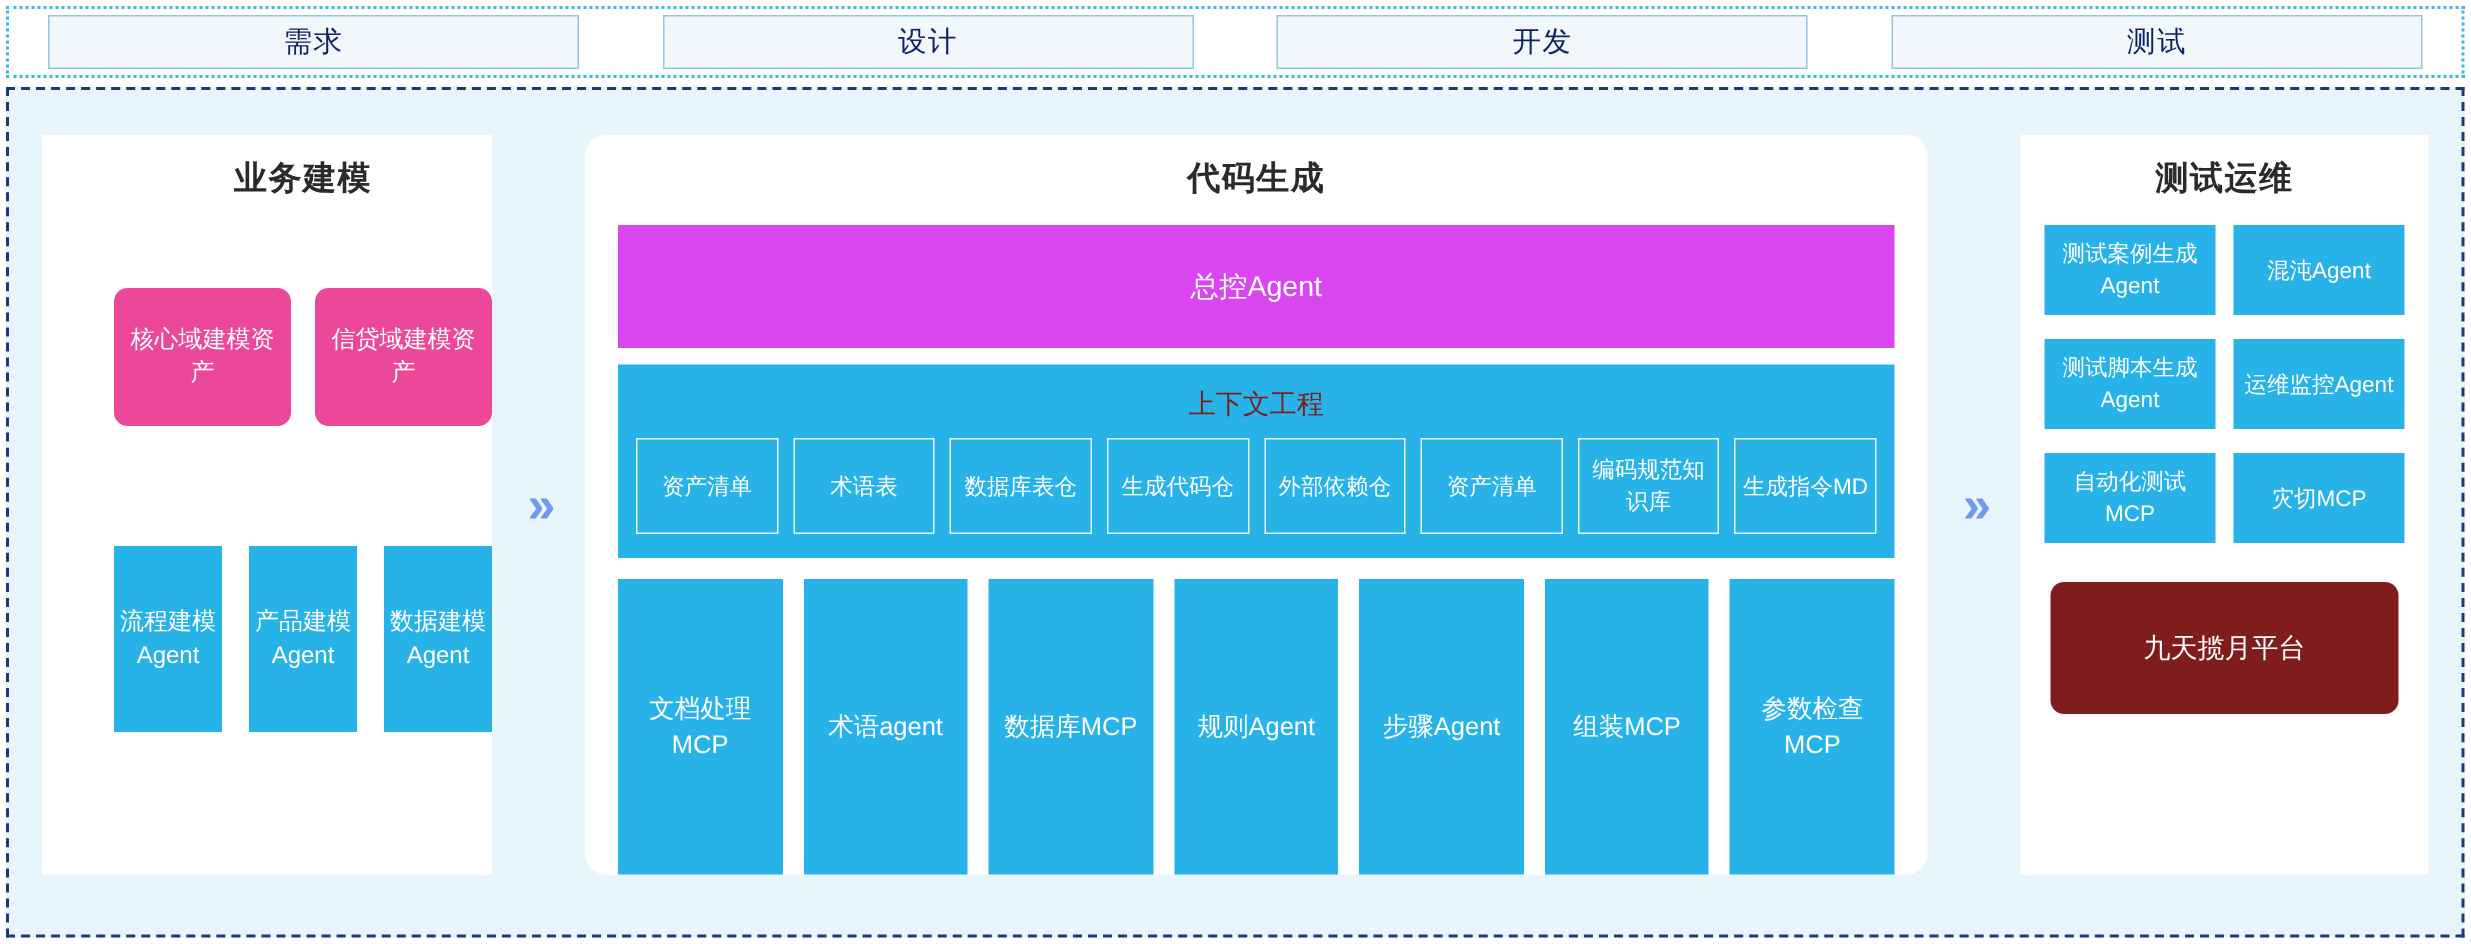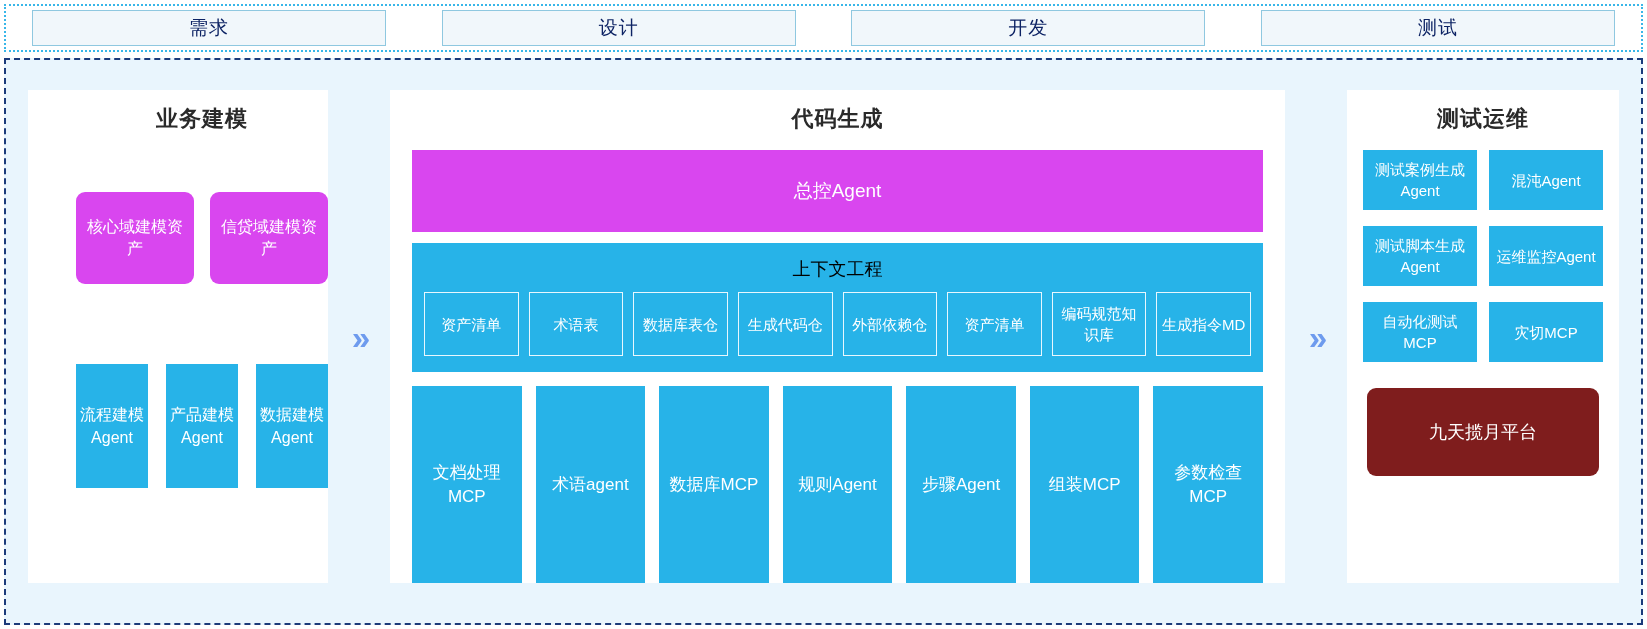--- a/index.html
+++ b/index.html
@@ -95,21 +95,21 @@
   }
   .left-row-assets {
     display: flex;
     justify-content: center;
     gap: 16px;
     margin-top: 58px;
   }
   .asset-card {
     width: 118px;
     height: 92px;
-    background: #d946ef;
+    background: #ec4899;
     border-radius: 9px;
     color: #ffffff;
     font-size: 16px;
     line-height: 22px;
     display: flex;
     align-items: center;
     justify-content: center;
     text-align: center;
     box-sizing: border-box;
     padding: 0 6px;
@@ -147,20 +147,21 @@
     font-weight: bold;
     line-height: 1;
     letter-spacing: -4px;
   }
 
   
   .panel-center {
     flex: 1 1 auto;
     display: flex;
     flex-direction: column;
+    border-radius: 14px;
   }
   .center-body {
     padding: 0 22px 0 22px;
     display: flex;
     flex-direction: column;
     flex: 1 1 auto;
   }
   .master-agent {
     margin-top: 16px;
     height: 82px;
@@ -173,21 +174,21 @@
     box-sizing: border-box;
   }
   .context-panel {
     margin-top: 11px;
     background: #27b3e8;
     padding: 12px 12px 16px 12px;
     box-sizing: border-box;
   }
   .context-title {
     text-align: center;
-    color: #000000;
+    color: #7f1d1d;
     font-size: 18px;
     padding: 2px 0 11px 0;
   }
   .context-chips {
     display: flex;
     justify-content: space-between;
     gap: 10px;
   }
   .chip {
     flex: 1 1 0;

